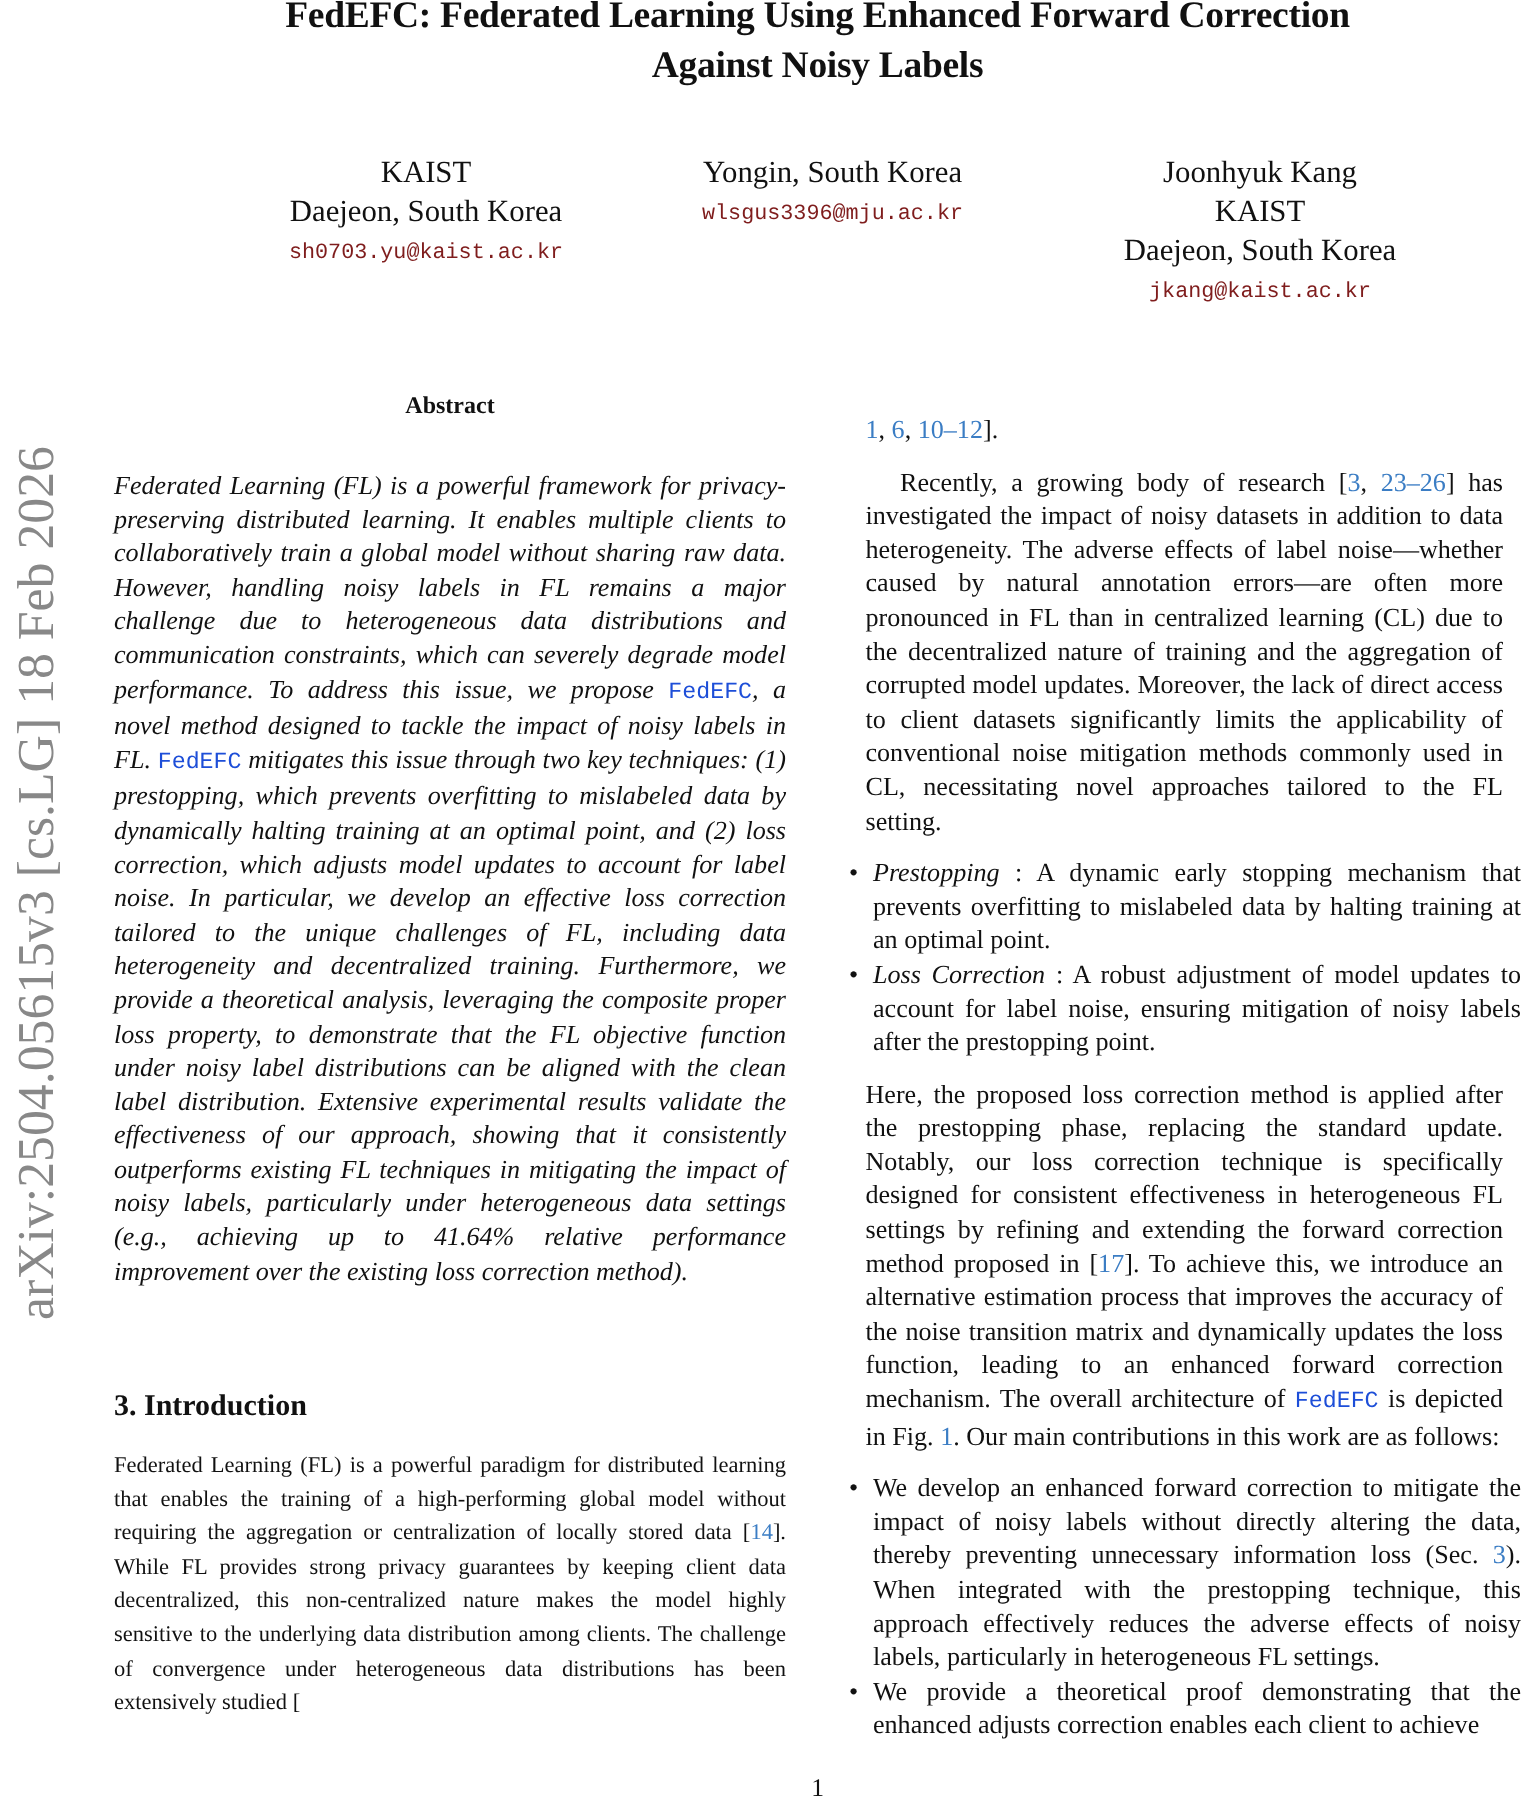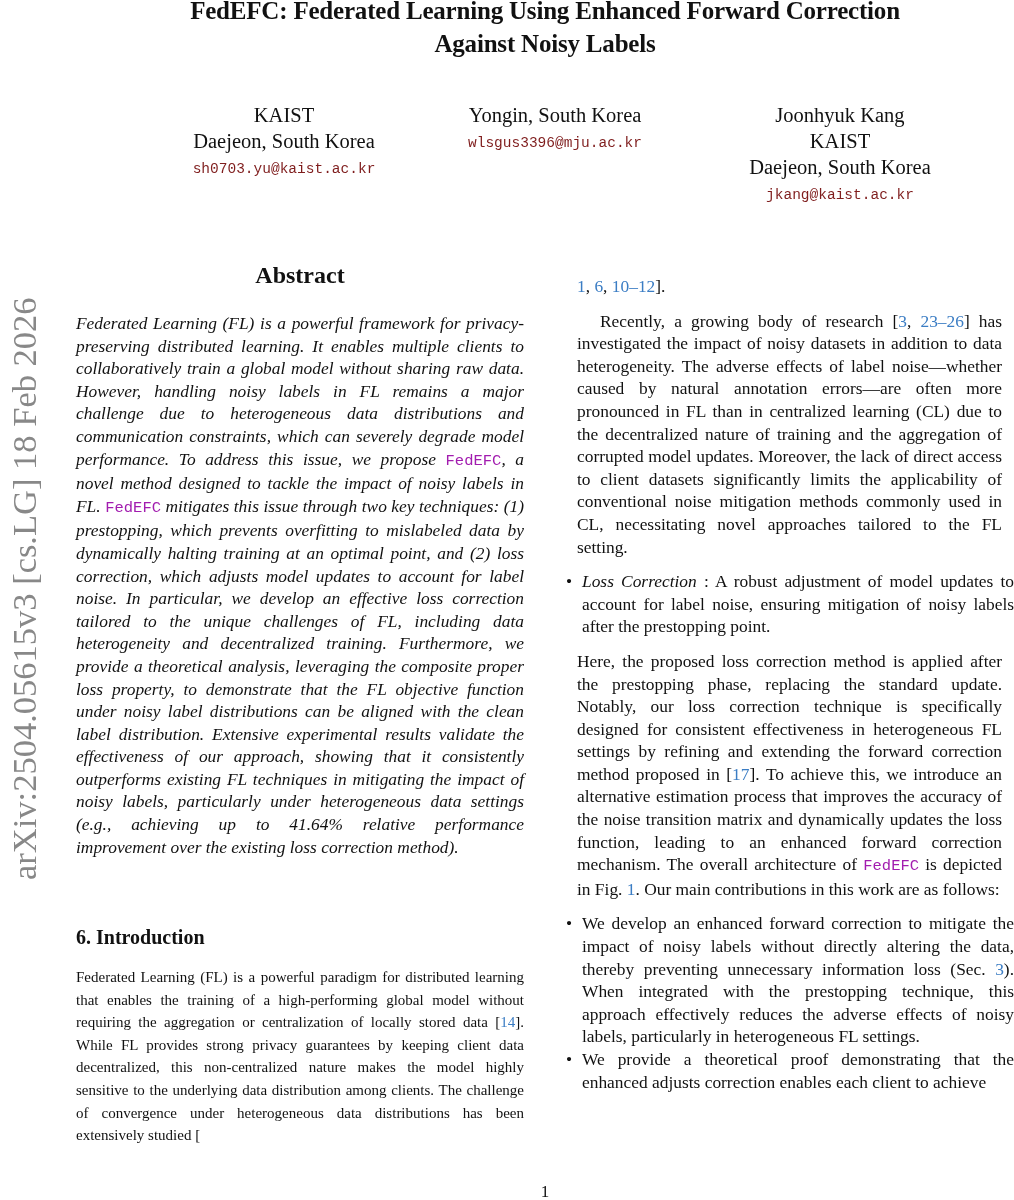--- a/index.html
+++ b/index.html
@@ -15,23 +15,23 @@
   .author { flex: 0 0 auto; text-align: center; font-size: 20.5px; line-height: 26px; }
   .author .email { font-family: "Liberation Mono", "DejaVu Sans Mono", monospace; font-size: 14.5px; color: #7f1d1d; margin-top: 6px; line-height: 18px; }
   .a1 { position: absolute; left: 0; width: 268px; }
   .a2 { position: absolute; left: 255px; width: 300px; }
   .a3 { position: absolute; left: 540px; width: 300px; }
   .arxiv {
     position: absolute; left: 4px; top: 880px; transform-origin: left top;
     transform: rotate(-90deg); color: #888; font-size: 34.5px; white-space: nowrap;
     width: 680px; line-height: 40px;
   }
-  .abstract-head { position: absolute; top: 262px; left: 76px; width: 448px; text-align: center; font-weight: bold; font-size: 24px; }
+  .abstract-head { position: absolute; top: 262px; left: 76px; width: 448px; text-align: center; font-weight: bold; font-size: 16px; }
   .abstract { position: absolute; top: 312px; left: 76px; width: 448px; font-style: italic; font-size: 17.4px; line-height: 22.6px; text-align: justify; }
-  .mono { font-family: "Liberation Mono", "DejaVu Sans Mono", monospace; font-style: normal; color: #a21caf; font-size: 15.5px; }
+  .mono { font-family: "Liberation Mono", "DejaVu Sans Mono", monospace; font-style: normal; color: #1d4ed8; font-size: 15.5px; }
   .sec-head { position: absolute; top: 926px; left: 76px; font-weight: bold; font-size: 20px; }
   .intro { position: absolute; top: 966px; left: 76px; width: 448px; font-size: 15px; line-height: 22.6px; text-align: justify; }
   .rcol { position: absolute; top: 263px; left: 565px; width: 449px; font-size: 17.4px; line-height: 22.6px; text-align: justify; }
   .rcol p { margin: 12px; }
   .indent { text-indent: 23px; }
   .link { color: #3b7dc4; }
   ul.bul { margin: 0; padding: 0; list-style: none; }
   ul.bul li { position: relative; padding-left: 17px; }
   ul.bul li::before { content: "•"; position: absolute; left: 1px; top: 0; }
   .page-num { position: absolute; top: 1182px; left: 0; width: 1090px; text-align: center; font-size: 17px; }
@@ -61,27 +61,28 @@
     <div>Daejeon, South Korea</div>
     <div class="email">jkang@kaist.ac.kr</div>
   </div>
 </div>
 
 <div class="arxiv">arXiv:2504.05615v3  [cs.LG]  18 Feb 2026</div>
 
 <div class="abstract-head">Abstract</div>
 <div class="abstract"><span>Federated Learning (FL) is a powerful framework for privacy-preserving distributed learning. It enables multiple clients to collaboratively train a global model without sharing raw data. However, handling noisy labels in FL remains a major challenge due to heterogeneous data distributions and communication constraints, which can severely degrade model performance. To address this issue, we propose </span><span class="mono">FedEFC</span><span>, a novel method designed to tackle the impact of noisy labels in FL. </span><span class="mono">FedEFC</span><span> mitigates this issue through two key techniques: (1) prestopping, which prevents overfitting to mislabeled data by dynamically halting training at an optimal point, and (2) loss correction, which adjusts model updates to account for label noise. In particular, we develop an effective loss correction tailored to the unique challenges of FL, including data heterogeneity and decentralized training. Furthermore, we provide a theoretical analysis, leveraging the composite proper loss property, to demonstrate that the FL objective function under noisy label distributions can be aligned with the clean label distribution. Extensive experimental results validate the effectiveness of our approach, showing that it consistently outperforms existing FL techniques in mitigating the impact of noisy labels, particularly under heterogeneous data settings (e.g., achieving up to 41.64% relative performance improvement over the existing loss correction method).</span></div>
 
-<div class="sec-head">6. Introduction</div>
+<div class="sec-head">3. Introduction</div>
 <div class="intro"><span>Federated Learning (FL) is a powerful paradigm for distributed learning that enables the training of a high-performing global model without requiring the aggregation or centralization of locally stored data [</span><span class="link">14</span><span>]. While FL provides strong privacy guarantees by keeping client data decentralized, this non-centralized nature makes the model highly sensitive to the underlying data distribution among clients. The challenge of convergence under heterogeneous data distributions has been extensively studied [</span></div>
 
 <div class="rcol">
   <p><span class="link">1</span>, <span class="link">6</span>, <span class="link">10–12</span>].</p>
   <p class="indent"><span>Recently, a growing body of research [</span><span class="link">3</span>, <span class="link">23–26</span><span>] has investigated the impact of noisy datasets in addition to data heterogeneity. The adverse effects of label noise—whether caused by natural annotation errors—are often more pronounced in FL than in centralized learning (CL) due to the decentralized nature of training and the aggregation of corrupted model updates. Moreover, the lack of direct access to client datasets significantly limits the applicability of conventional noise mitigation methods commonly used in CL, necessitating novel approaches tailored to the FL setting.</span></p>
   <ul class="bul">
+    <li><i>Prestopping</i><span> : A dynamic early stopping mechanism that prevents overfitting to mislabeled data by halting training at an optimal point.</span></li>
     <li><i>Loss Correction</i><span> : A robust adjustment of model updates to account for label noise, ensuring mitigation of noisy labels after the prestopping point.</span></li>
   </ul>
   <p><span>Here, the proposed loss correction method is applied after the prestopping phase, replacing the standard update. Notably, our loss correction technique is specifically designed for consistent effectiveness in heterogeneous FL settings by refining and extending the forward correction method proposed in [</span><span class="link">17</span><span>]. To achieve this, we introduce an alternative estimation process that improves the accuracy of the noise transition matrix and dynamically updates the loss function, leading to an enhanced forward correction mechanism. The overall architecture of </span><span class="mono">FedEFC</span><span> is depicted in Fig. </span><span class="link">1</span><span>. Our main contributions in this work are as follows:</span></p>
   <ul class="bul">
     <li><span>We develop an enhanced forward correction to mitigate the impact of noisy labels without directly altering the data, thereby preventing unnecessary information loss (Sec. </span><span class="link">3</span><span>). When integrated with the prestopping technique, this approach effectively reduces the adverse effects of noisy labels, particularly in heterogeneous FL settings.</span></li>
     <li><span>We provide a theoretical proof demonstrating that the enhanced adjusts correction enables each client to achieve</span></li>
   </ul>
 </div>
 
 <div class="page-num">1</div>

